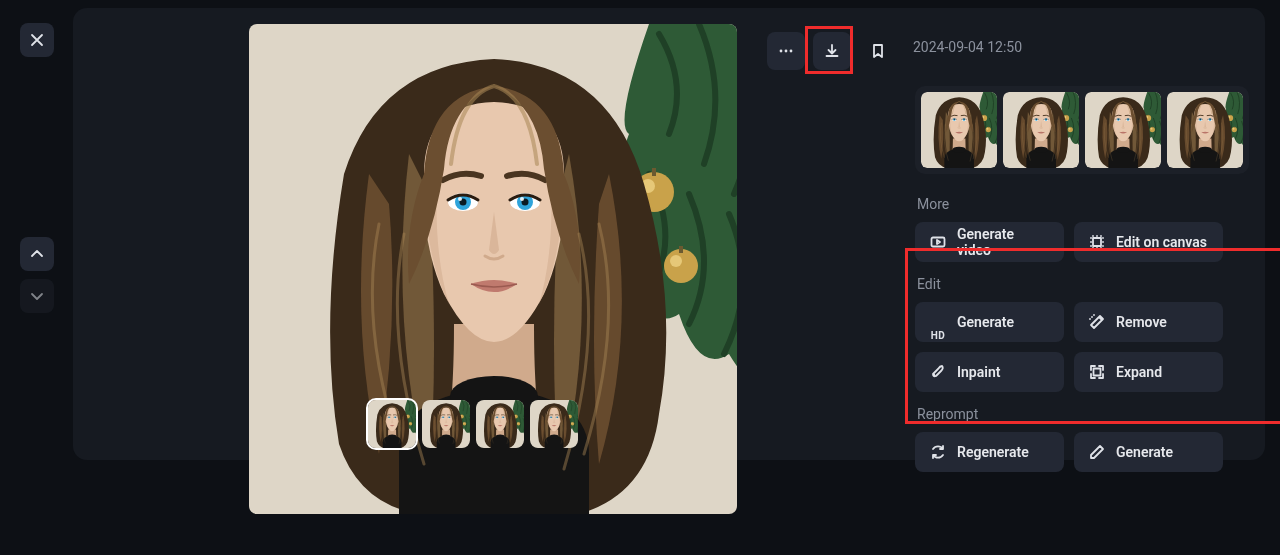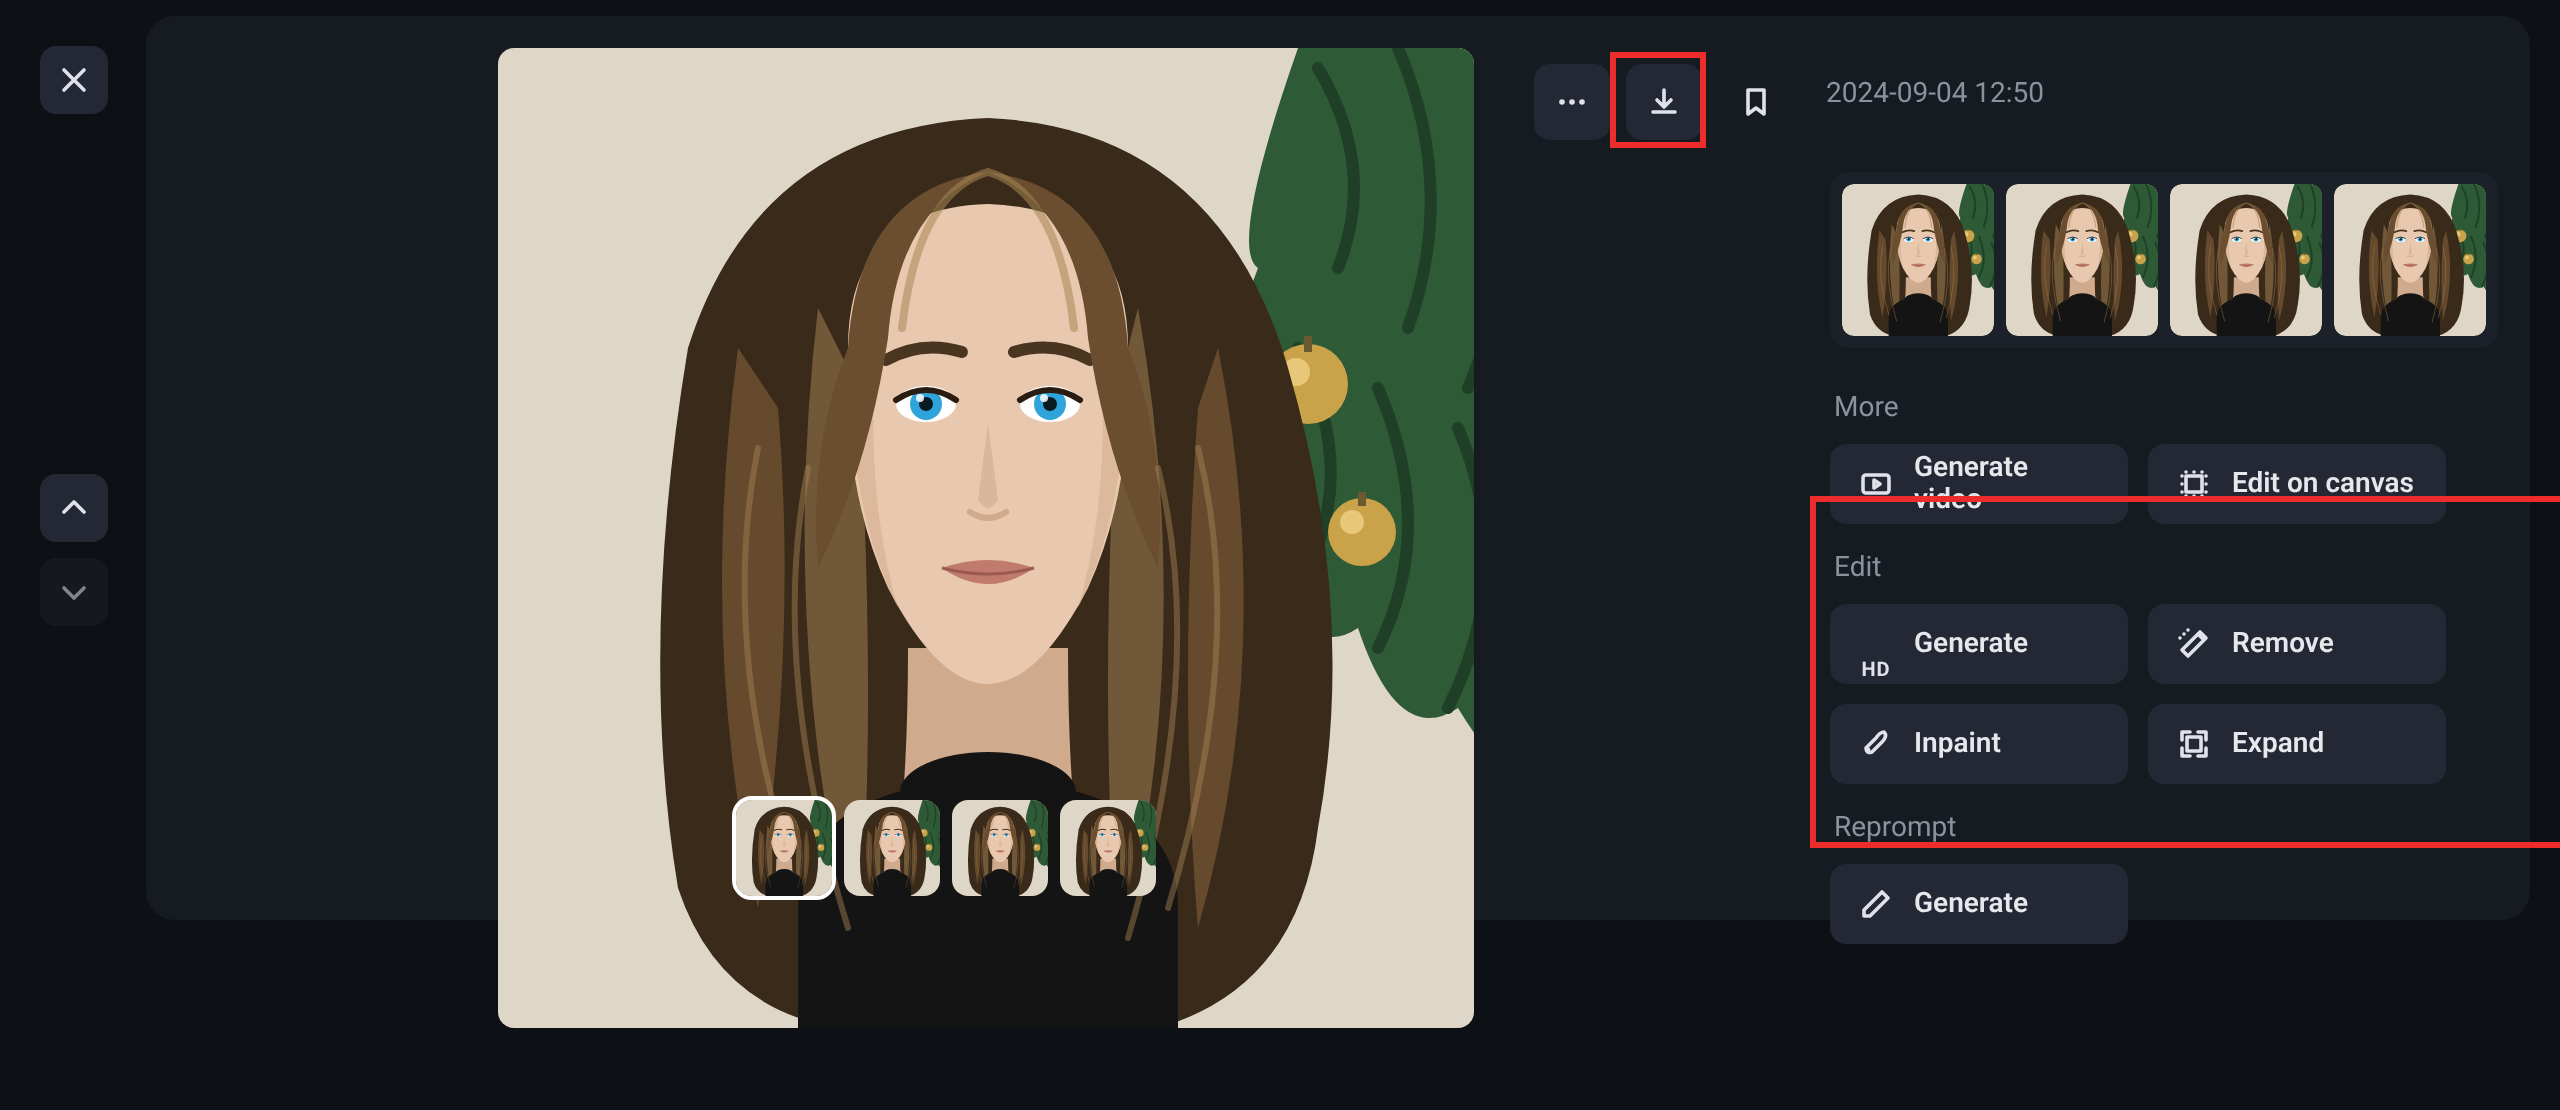--- a/index.html
+++ b/index.html
@@ -778,20 +778,26 @@
               <path class="ico" d="M3 7 V3 H7 M15 7 V3 H11 M3 11 V15 H7 M15 11 V15 H11" stroke-width="1.4"></path>
             </svg>
           <span>Expand</span>
         </div>
       </div>
 
       <div class="section-label">Reprompt</div>
       <div class="btn-grid">
         <div class="btn">
           <svg width="18" height="18" viewBox="0 0 18 18">
+              <path class="ico" d="M14 6 A6 6 0 0 0 4 6 M4 12 A6 6 0 0 0 14 12 M14 3 V6 H11 M4 15 V12 H7"></path>
+            </svg>
+          <span>Regenerate</span>
+        </div>
+        <div class="btn">
+          <svg width="18" height="18" viewBox="0 0 18 18">
               <path class="ico" d="M12 3 L15 6 L6 15 H3 V12 Z"></path>
             </svg>
           <span>Generate</span>
         </div>
       </div>
 
       <div class="edit-highlight"></div>
     </div>
 
   </div>

